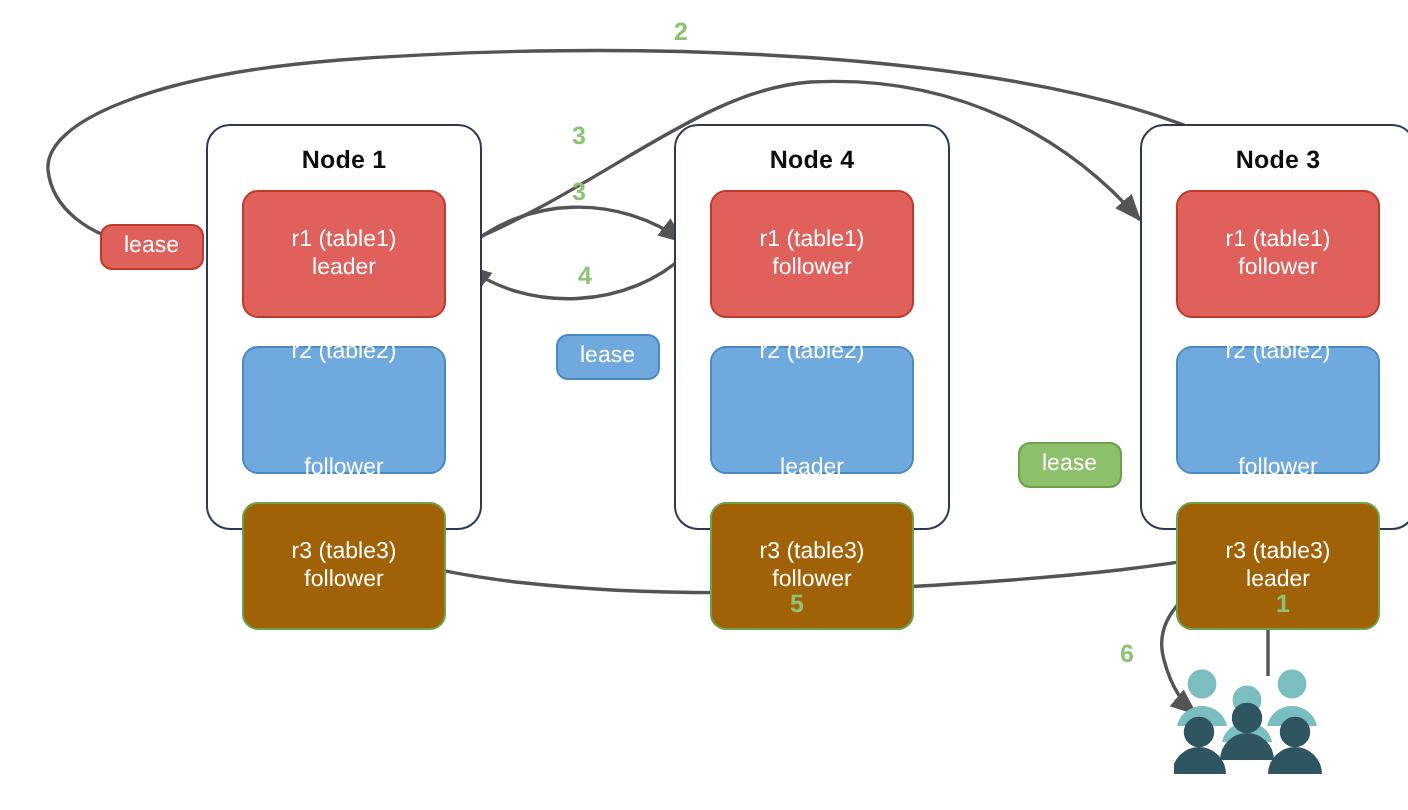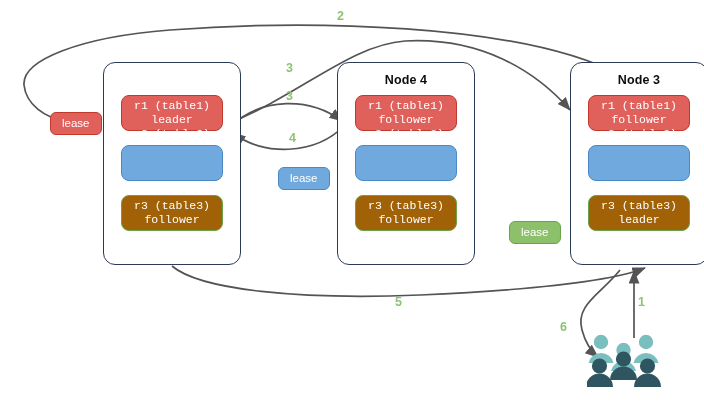--- a/index.html
+++ b/index.html
@@ -32,32 +32,31 @@
     font-weight:bold;
     color:#0d0d0d;
     letter-spacing:.1px;
   }
   .replicas{
     position:absolute;
     left:17px;right:17px;top:32px;
   }
   .replica{
     box-sizing:border-box;
-    height:36px;
+    height:64px;
     border-radius:8px;
     margin-bottom:14px;
     display:flex;
     flex-direction:column;
     align-items:center;
     justify-content:center;
     color:#ffffff;
     font-size:11.5px;
     line-height:14px;
     text-align:center;
-    font-family:Liberation Mono, monospace;
   }
   .replica.red  {background:#e0605c;border:1.3px solid #c0392b;}
   .replica.blue {background:#70a9dd;border:1.3px solid #4a89c4;gap:44px;}
   .replica.green{background:#a16207;border:1.3px solid #6aa34a;}
 
   
   .lease{
     position:absolute;
     box-sizing:border-box;
     padding:3px 11px 4px;
@@ -106,20 +105,21 @@
     <path d="M 345,125 C 315,156 262,156 233,133" fill="none" stroke="#545454" stroke-width="1.7" marker-end="url(#ah)"></path>
 
     <path d="M 172,266 C 200,290 300,300 420,295 C 530,290 610,282 645,268" fill="none" stroke="#545454" stroke-width="1.7" marker-end="url(#ah)"></path>
 
     <path d="M 634,338 L 634,271" fill="none" stroke="#545454" stroke-width="1.7" marker-end="url(#ah)"></path>
 
     <path d="M 620,270 C 600,295 575,305 582,330 C 586,345 592,352 598,357" fill="none" stroke="#545454" stroke-width="1.7" marker-end="url(#ah)"></path>
   </svg>
 
   <div class="node" id="node-1" style="left:103px;top:62px;width:138px;height:203px;">
+    <div class="node-title">Node 1</div>
     <div class="replicas">
       <div class="replica red">
         <span>r1 (table1)</span>
         <span>leader</span>
       </div>
       <div class="replica blue">
         <span>r2 (table2)</span>
         <span>follower</span>
       </div>
       <div class="replica green">

